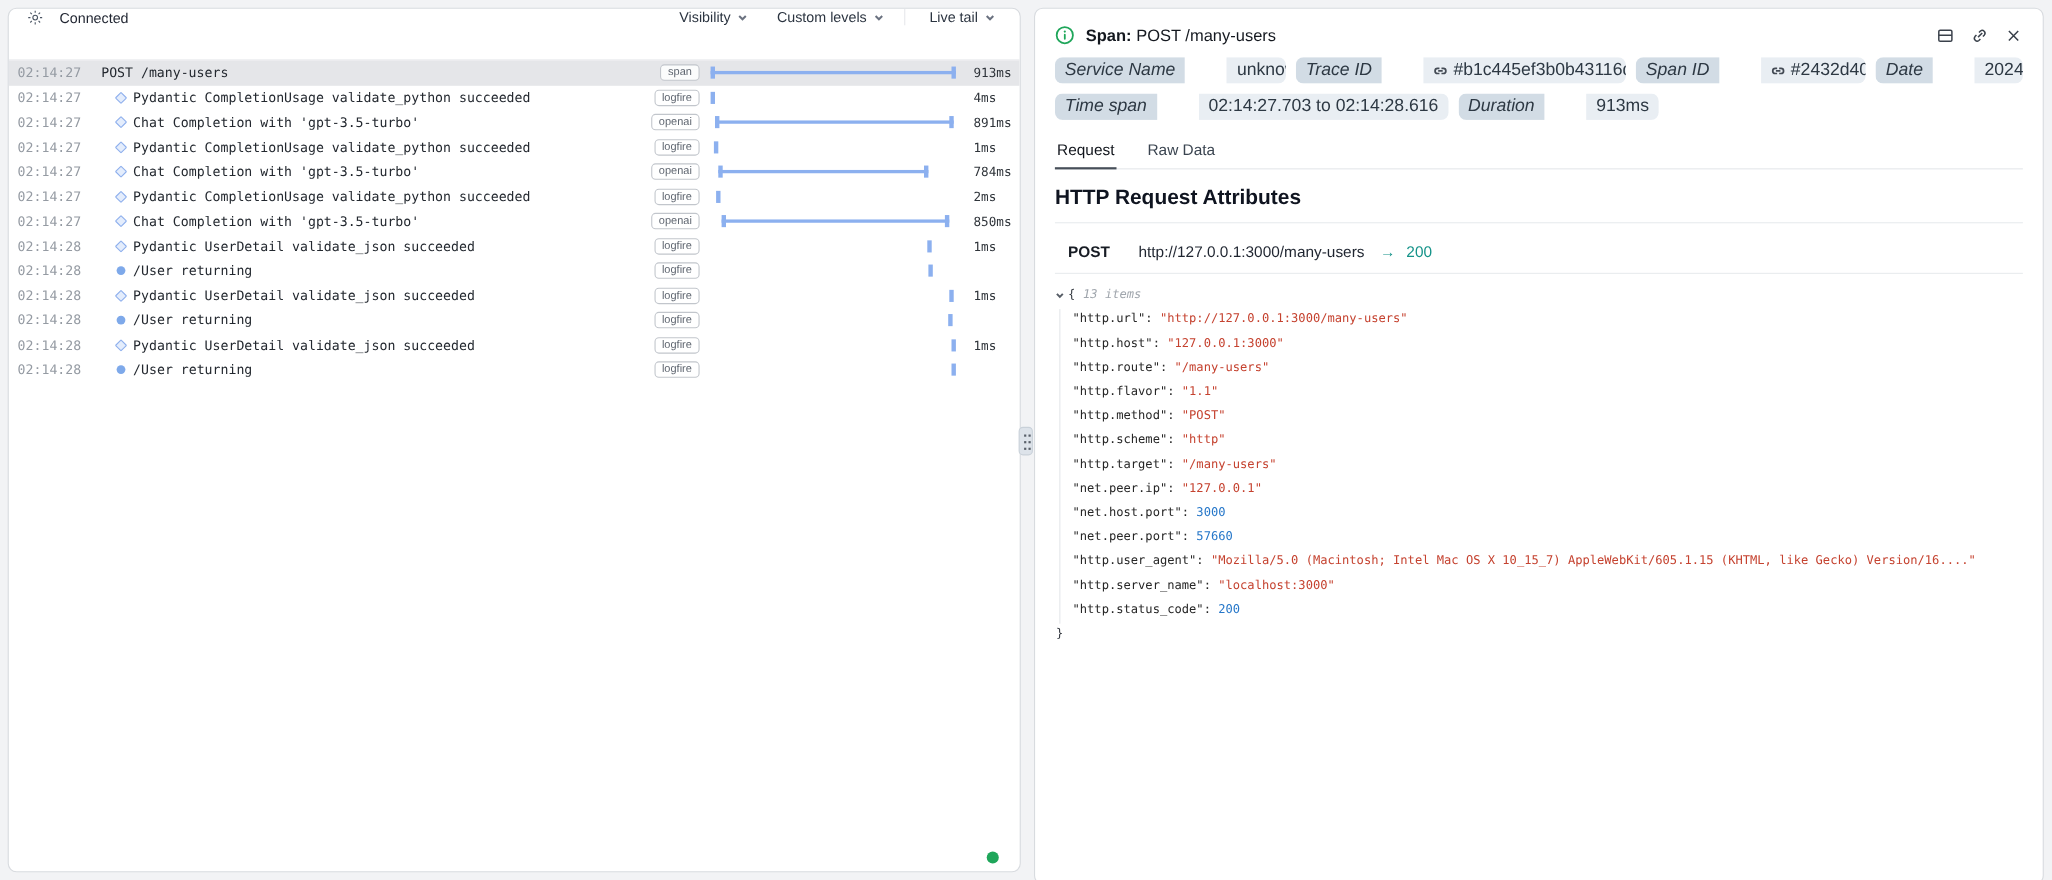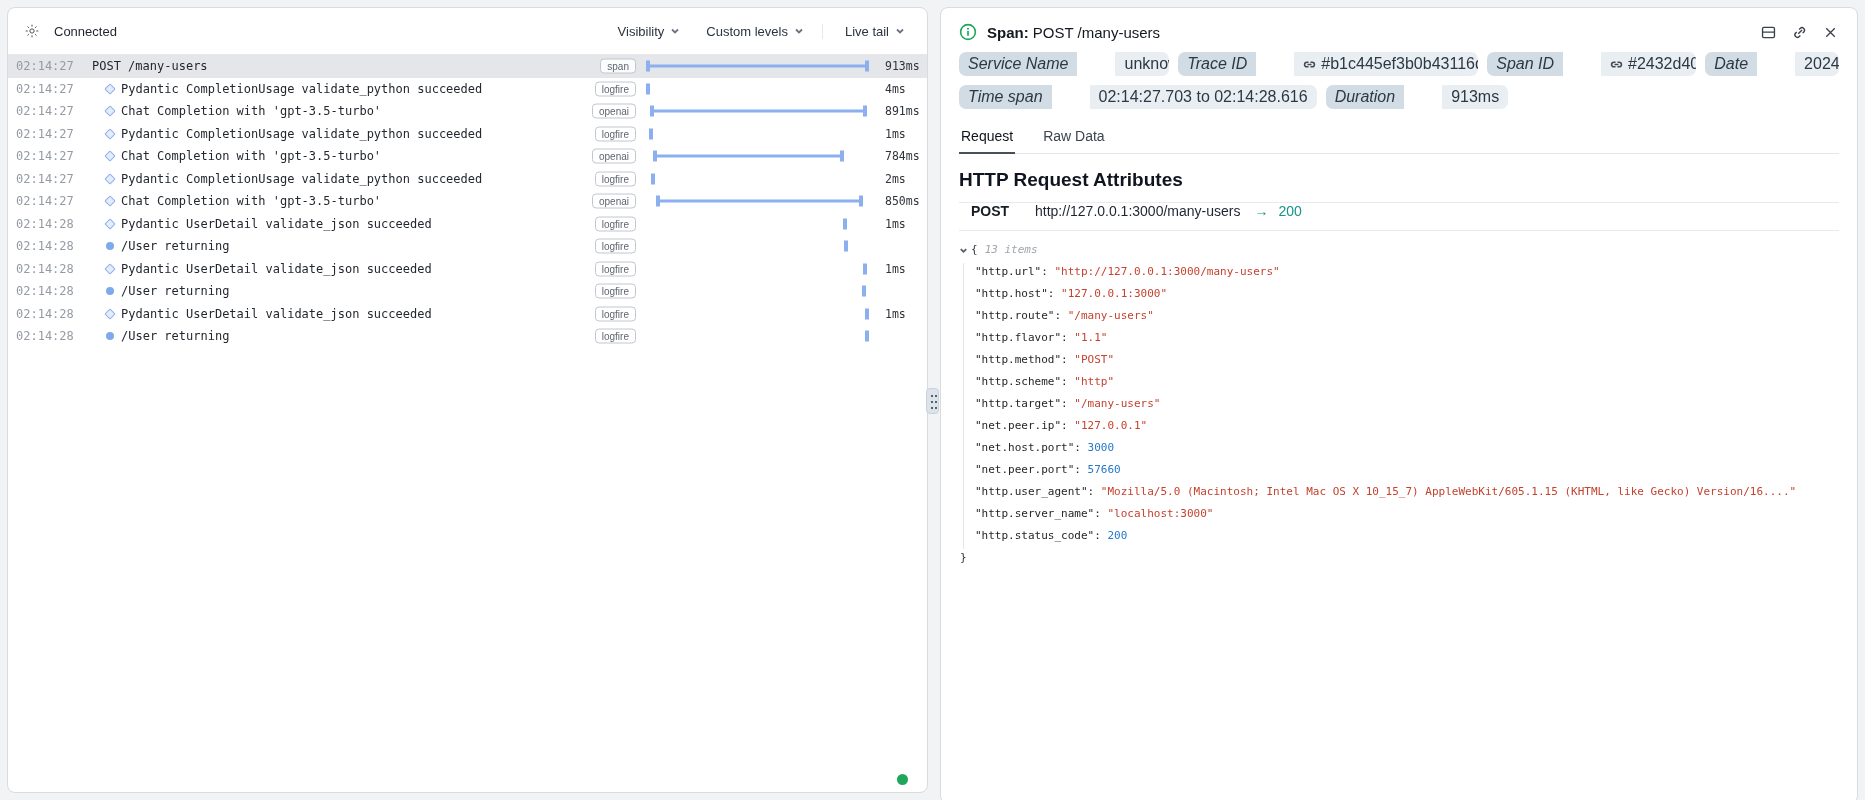--- a/index.html
+++ b/index.html
@@ -5,21 +5,21 @@
   * { margin:0; padding:0; box-sizing:border-box; }
   html,body { width:1865px; height:800px; overflow:hidden; background:#f2f3f5;
               font-family:"Liberation Sans", sans-serif; }
   .page { position:relative; width:1865px; height:800px; }
 
   .card { position:absolute; top:7px; background:#fff; border:1px solid #d8dbdf; border-radius:8px; }
   .left-card  { left:7px;   width:921px; height:786px; overflow:hidden; }
   .right-card { left:940px; width:918px; height:797px; overflow:hidden; }
 
   
-  .lv-header { height:47px; display:flex; align-items:center; border-bottom:1px solid #e6e8eb; }
+  .lv-header { height:47px; display:flex; align-items:flex-start; border-bottom:1px solid #e6e8eb; }
   .lv-left { display:flex; align-items:center; padding-left:16px; gap:14px; }
   .conn-label { font-size:13px; color:#1f2430; }
   .lv-spacer { flex:1; }
   .dd-btn { display:flex; align-items:center; gap:6px; font-size:13px; color:#2b3440; cursor:pointer; }
   .dd-btn + .dd-btn { margin-left:26px; }
   .dd-wrap { display:flex; align-items:center; padding-right:18px; }
   .lt-sect { display:flex; align-items:center; border-left:1px solid #e6e8eb; padding:0 22px; }
   .chev { width:10px; height:10px; stroke:#6b7280; fill:none; stroke-width:1.8; }
   .gear { width:16px; height:16px; stroke:#4b5563; fill:none; stroke-width:1.5; }
 
@@ -77,21 +77,21 @@
   .mb-value { background:#e9eef3; color:#2d3843; padding:3px 9px; display:flex; align-items:center; gap:5px; }
   .link-ic { width:13px; height:13px; stroke:#444b55; fill:none; stroke-width:1.7; }
 
   .tabs { display:flex; gap:26px; margin-top:15px; border-bottom:1px solid #e4e7ea; }
   .tab { font-size:14px; color:#3a4450; padding:4px 2px 8px; cursor:pointer; }
   .tab.active { color:#10141b; border-bottom:2px solid #474f59; margin-bottom:-1px; }
 
   .sec-h { font-size:19px; font-weight:bold; color:#0f1420; margin-top:15px; }
   .rule { height:1px; background:#e8ebee; margin-top:11px; }
 
-  .http-row { display:flex; align-items:center; margin-top:0; padding-left:12px; font-size:14px; }
+  .http-row { display:flex; align-items:center; margin-top:18px; padding-left:12px; font-size:14px; }
   .http-method { font-weight:bold; color:#171c24; width:64px; }
   .http-url { color:#1f2530; }
   .http-arrow { color:#159389; margin:0 10px 0 14px; font-size:14px; }
   .http-status { color:#159389; }
 
   .attr-h { display:flex; align-items:center; gap:8px; margin-top:27px; font-size:19px; font-weight:bold; color:#0f1420; }
   .attr-chev { width:13px; height:13px; stroke:#2b313b; fill:none; stroke-width:2; cursor:pointer; }
 
   .json { position:relative; margin-top:8px; font-family:"DejaVu Sans Mono", monospace; font-size:11px;
           line-height:22px; color:#262626; }

